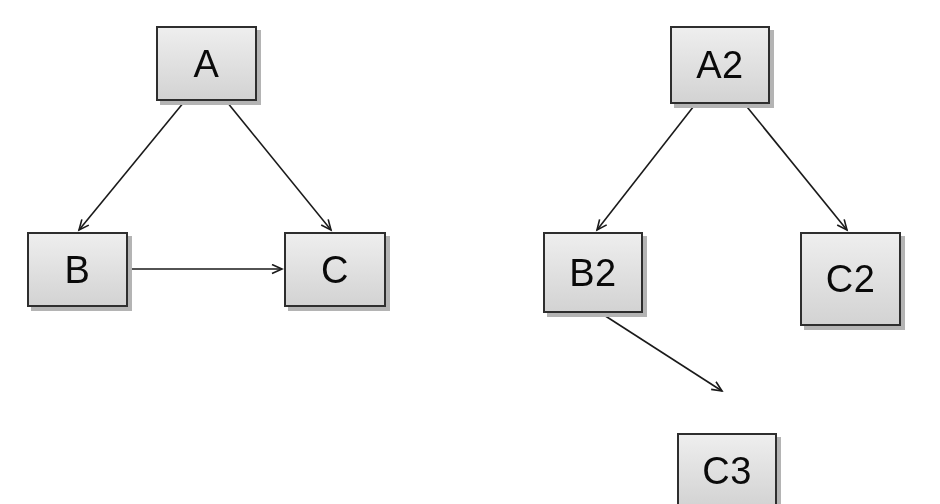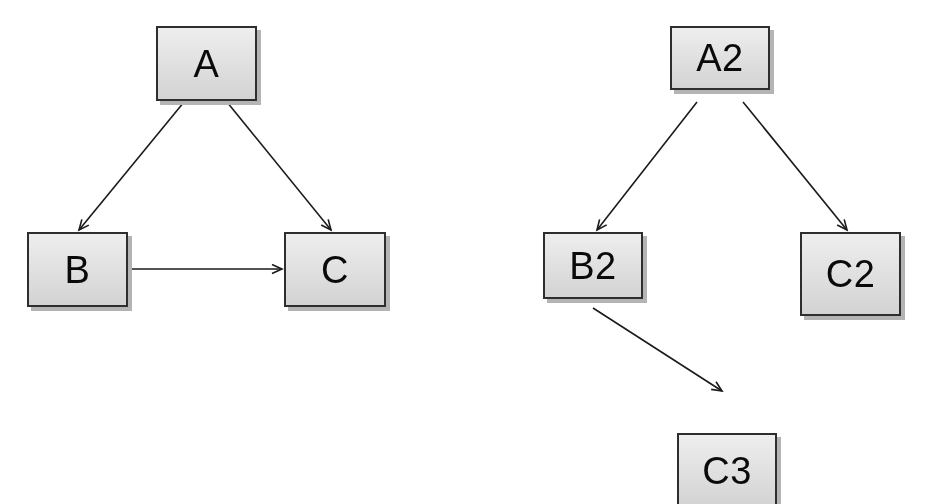--- a/index.html
+++ b/index.html
@@ -57,25 +57,25 @@
 
 <div class="node" style="left: 156px; top: 26px; width: 101px; height: 75px;">
       <span class="label">A</span>
     </div>
     <div class="node" style="left: 27px; top: 232px; width: 101px; height: 75px;">
       <span class="label">B</span>
     </div>
     <div class="node" style="left: 284px; top: 232px; width: 102px; height: 75px;">
       <span class="label">C</span>
     </div>
-    <div class="node" style="left: 670px; top: 26px; width: 100px; height: 64px;">
+    <div class="node" style="left: 670px; top: 26px; width: 100px; height: 78px;">
       <span class="label">A2</span>
     </div>
-    <div class="node" style="left: 543px; top: 232px; width: 100px; height: 67px;">
+    <div class="node" style="left: 543px; top: 232px; width: 100px; height: 81px;">
       <span class="label">B2</span>
     </div>
-    <div class="node" style="left: 800px; top: 232px; width: 101px; height: 84px;">
+    <div class="node" style="left: 800px; top: 232px; width: 101px; height: 94px;">
       <span class="label">C2</span>
     </div>
     <div class="node" style="left: 677px; top: 393px; width: 100px; height: 75px; margin-top: 40px;">
       <span class="label">C3</span>
     </div>
   </div>
 
 </body></html>

